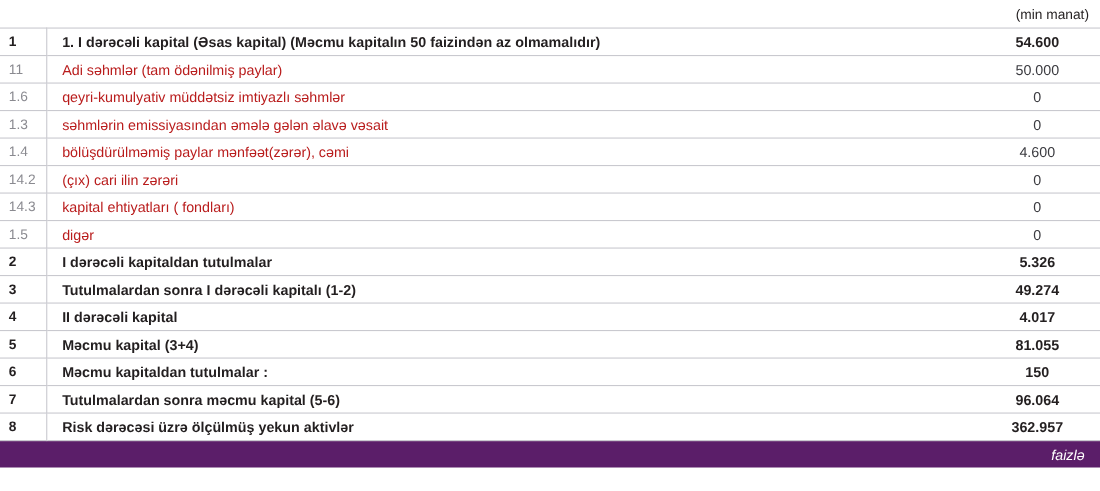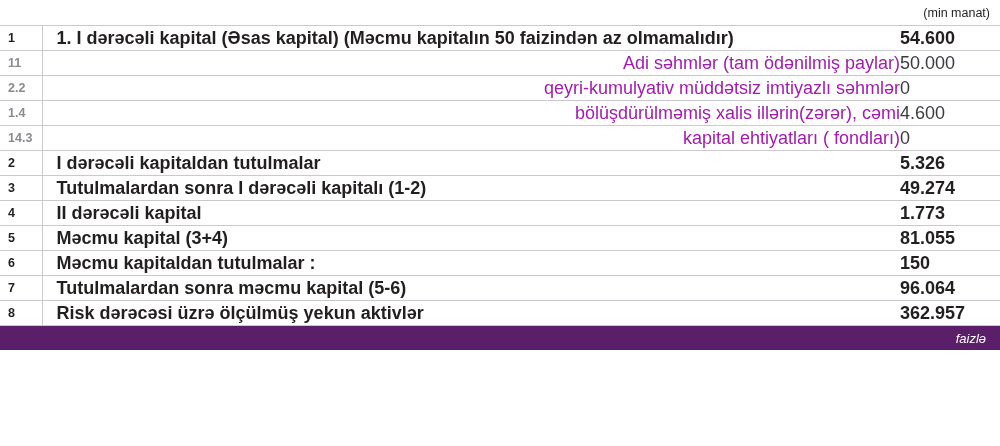--- a/index.html
+++ b/index.html
@@ -42,55 +42,53 @@
     color: #231f20;
     font-style: normal;
   }
 
   tr.data-row td {
     border-top: 1px solid #c9c9cf;
     border-bottom: 1px solid #c9c9cf;
     height: 24px;
     padding: 0;
     vertical-align: middle;
-    font-size: 18px;
+    font-size: 13px;
   }
   tr.data-row td.num {
     padding-left: 8px;
     color: #6b6b72;
     font-size: 12.5px;
     border-right: 1px solid #c9c9cf;
     white-space: nowrap;
-    font-weight: bold;
   }
   tr.data-row td.label {
     padding-left: 14px;
     color: #3b3b40;
     white-space: nowrap;
     overflow: hidden;
     text-overflow: ellipsis;
   }
   tr.data-row td.val {
-    text-align: left;
+    text-align: center;
     padding-right: 14px;
     color: #3b3b40;
     white-space: nowrap;
   }
   tr.data-row.bold td.num,
   tr.data-row.bold td.label,
   tr.data-row.bold td.val {
     font-weight: bold;
     color: #231f20;
   }
   tr.data-row.sub td.num {
     color: #8a8a90;
   }
   tr.data-row.sub td.label {
-    color: #a21caf;
-    text-align: right;
+    color: #b91c1c;
   }
 
   tr.banner-row td {
     background: #5b1e69;
     height: 24px;
     padding: 0;
     border: 0;
   }
   tr.banner-row td.banner-cell {
     text-align: right;
@@ -118,48 +116,63 @@
         <td class="num">1</td>
         <td class="label">1. I dərəcəli kapital (Əsas kapital) (Məcmu kapitalın 50 faizindən az olmamalıdır)</td>
         <td class="val">54.600</td>
       </tr>
       <tr class="data-row sub">
         <td class="num">11</td>
         <td class="label">Adi səhmlər (tam ödənilmiş paylar)</td>
         <td class="val">50.000</td>
       </tr>
       <tr class="data-row sub">
-        <td class="num">2.2</td>
+        <td class="num">1.6</td>
         <td class="label">qeyri-kumulyativ müddətsiz imtiyazlı səhmlər</td>
         <td class="val">0</td>
       </tr>
       <tr class="data-row sub">
+        <td class="num">1.3</td>
+        <td class="label">səhmlərin emissiyasından əmələ gələn əlavə vəsait</td>
+        <td class="val">0</td>
+      </tr>
+      <tr class="data-row sub">
         <td class="num">1.4</td>
-        <td class="label">bölüşdürülməmiş xalis illərin(zərər), cəmi</td>
+        <td class="label">bölüşdürülməmiş paylar mənfəət(zərər), cəmi</td>
         <td class="val">4.600</td>
+      </tr>
+      <tr class="data-row sub">
+        <td class="num">14.2</td>
+        <td class="label">  (çıx) cari ilin zərəri</td>
+        <td class="val">0</td>
       </tr>
       <tr class="data-row sub">
         <td class="num">14.3</td>
         <td class="label">kapital ehtiyatları ( fondları)</td>
+        <td class="val">0</td>
+      </tr>
+      <tr class="data-row sub">
+        <td class="num">1.5</td>
+        <td class="label">digər</td>
         <td class="val">0</td>
       </tr>
       <tr class="data-row bold">
         <td class="num">2</td>
         <td class="label">I dərəcəli kapitaldan tutulmalar</td>
         <td class="val">5.326</td>
       </tr>
       <tr class="data-row bold">
         <td class="num">3</td>
         <td class="label">Tutulmalardan sonra I dərəcəli kapitalı (1-2)</td>
         <td class="val">49.274</td>
       </tr>
       <tr class="data-row bold">
         <td class="num">4</td>
         <td class="label">II dərəcəli kapital</td>
-        <td class="val">1.773</td>
+        <td class="val">4.017</td>
       </tr>
       <tr class="data-row bold">
         <td class="num">5</td>
         <td class="label">Məcmu kapital  (3+4)</td>
         <td class="val">81.055</td>
       </tr>
       <tr class="data-row bold">
         <td class="num">6</td>
         <td class="label">Məcmu kapitaldan tutulmalar :</td>
         <td class="val">150</td>

